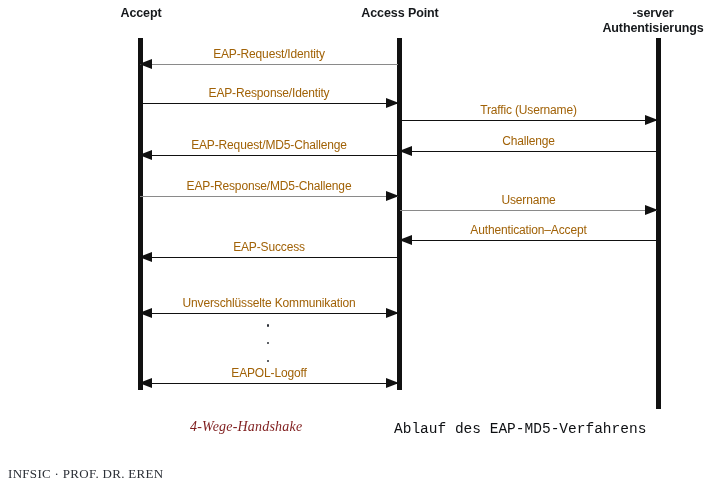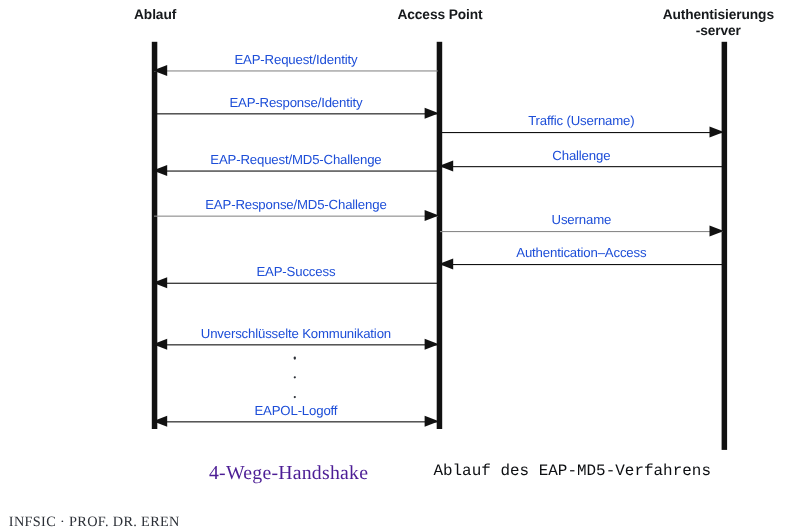--- a/index.html
+++ b/index.html
@@ -70,21 +70,21 @@
     border-right: 13px solid #111111;
   }
   .msg .label {
     position: absolute;
     left: 50%;
     transform: translateX(-50%);
     bottom: 3px;
     white-space: nowrap;
     font-family: "Liberation Sans", sans-serif;
     font-size: 12px;
-    color: #1d4ed8;
+    color: #a16207;
     letter-spacing: -0.15px;
   }
 
   
   .ellipsis {
     position: absolute;
     display: flex;
     flex-direction: column;
     align-items: center;
     justify-content: space-between;
@@ -93,22 +93,23 @@
     width: 2.5px;
     height: 2.5px;
     border-radius: 50%;
     background: #2b2f36;
   }
 
   
   .caption-green {
     position: absolute;
     font-family: "Liberation Serif", serif;
-    font-size: 18px;
-    color: #4c1d95;
+    font-style: italic;
+    font-size: 14px;
+    color: #7f1d1d;
     white-space: nowrap;
     letter-spacing: 0.2px;
   }
   .caption-black {
     position: absolute;
     font-family: Liberation Mono, monospace;
     font-size: 14.5px;
     color: #0d0f12;
     white-space: nowrap;
   }
@@ -120,30 +121,30 @@
     white-space: nowrap;
     letter-spacing: 0.3px;
   }
 </style>
 </head>
 <body>
 
 <div id="canvas">
 
   <div class="actor-header" style="left:86px; top:6px; width:110px;">
-    <div>Ablauf</div>
+    <div>Accept</div>
   </div>
 
   <div class="actor-header" style="left:334px; top:6px; width:132px;">
     <div>Access Point</div>
   </div>
 
   <div class="actor-header" style="left:586px; top:6px; width:134px;">
+    <div>-server</div>
     <div>Authentisierungs</div>
-    <div>-server</div>
   </div>
 
   <div class="lifeline" style="left:138px; top:38px; height:352px;"></div>
   <div class="lifeline" style="left:397px; top:38px; height:352px;"></div>
   <div class="lifeline" style="left:656px; top:38px; height:371px;"></div>
 
   <div class="msg gray" style="left:140px; top:64px; width:258px;">
     <div class="line"></div>
     <div class="head left"></div>
     <div class="label">EAP-Request/Identity</div>
@@ -181,21 +182,21 @@
 
   <div class="msg gray" style="left:400px; top:210px; width:257px;">
     <div class="line"></div>
     <div class="head right"></div>
     <div class="label">Username</div>
   </div>
 
   <div class="msg" style="left:400px; top:240px; width:257px;">
     <div class="line"></div>
     <div class="head left"></div>
-    <div class="label">Authentication–Access</div>
+    <div class="label">Authentication–Accept</div>
   </div>
 
   <div class="msg" style="left:140px; top:257px; width:258px;">
     <div class="line"></div>
     <div class="head left"></div>
     <div class="label">EAP-Success</div>
   </div>
 
   <div class="msg" style="left:140px; top:313px; width:258px;">
     <div class="line"></div>

